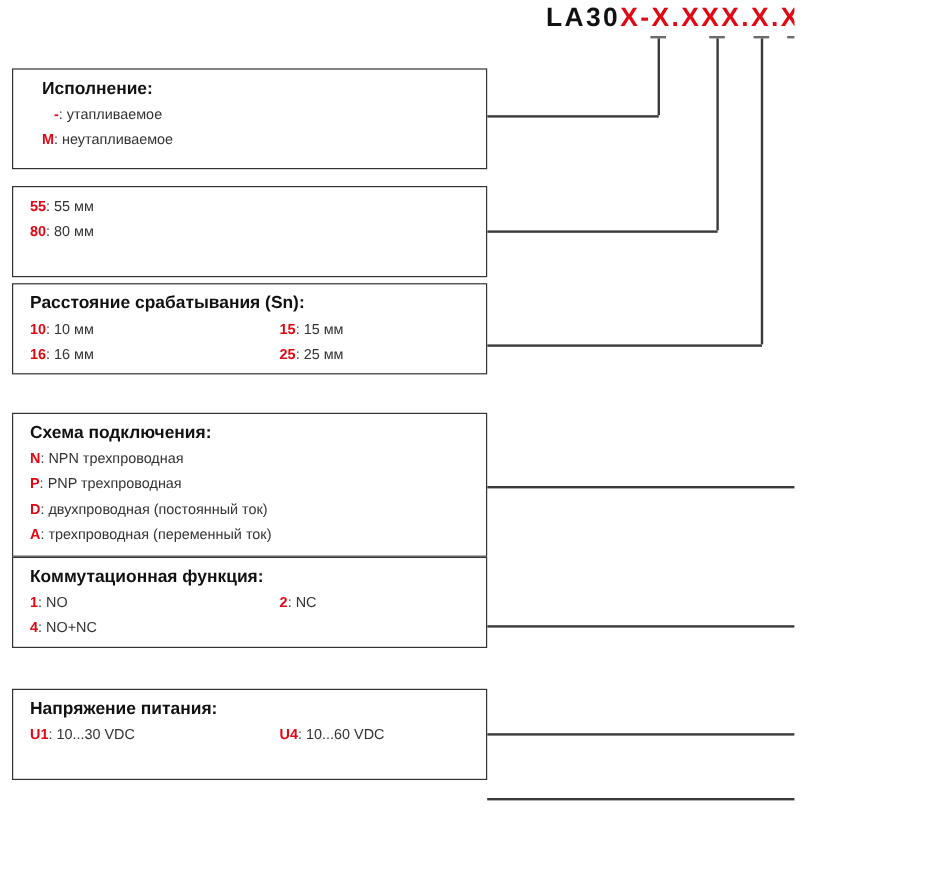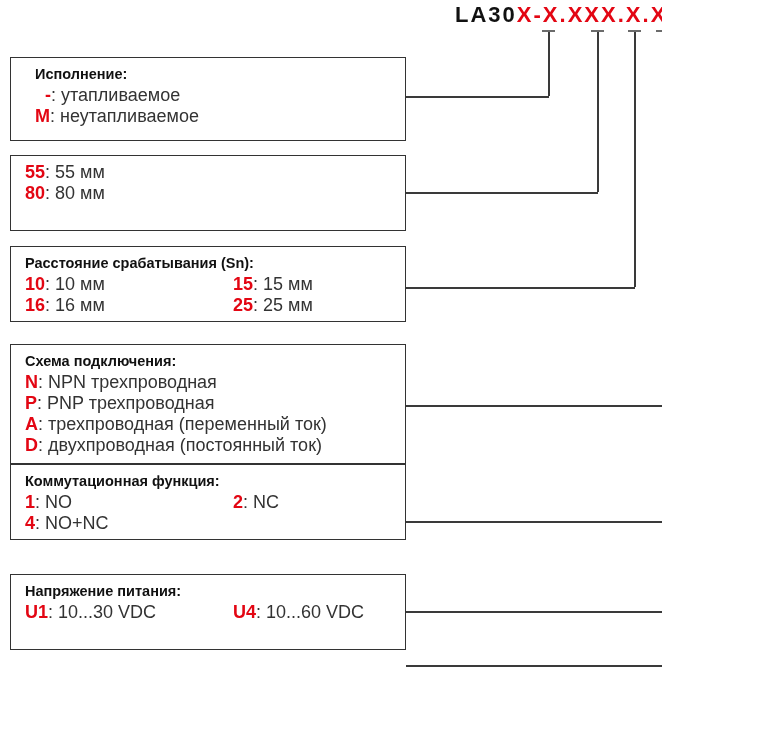--- a/index.html
+++ b/index.html
@@ -53,21 +53,21 @@
     margin-bottom: 1px;
     white-space: nowrap;
   }
   .opt-rows { display: block; }
   .opt-row {
     display: flex;
     line-height: 21px;
     white-space: nowrap;
   }
   .opt {
-    font-size: 18px;
+    font-size: 12px;
     color: #333333;
     white-space: nowrap;
   }
   .opt .key {
     color: #e30613;
     font-weight: bold;
   }
   .opt .sep { color: #333333; }
   .opt .val { color: #333333; }
   .col1 { width: 208px; flex: 0 0 208px; }
@@ -141,21 +141,21 @@
     <div class="opt-rows">
       <div class="opt-row">
         <span class="opt col1"><span class="key">55</span><span class="sep">:</span>&nbsp;<span class="val">55 мм</span></span>
       </div>
       <div class="opt-row">
         <span class="opt col1"><span class="key">80</span><span class="sep">:</span>&nbsp;<span class="val">80 мм</span></span>
       </div>
     </div>
   </div>
 
-  <div class="box" style="top:246px; height:76px;">
+  <div class="box" style="top:236px; height:76px;">
     <div class="box-title">Расстояние срабатывания (Sn):</div>
     <div class="opt-rows">
       <div class="opt-row">
         <span class="opt col1"><span class="key">10</span><span class="sep">:</span>&nbsp;<span class="val">10 мм</span></span>
         <span class="opt col2"><span class="key">15</span><span class="sep">:</span>&nbsp;<span class="val">15 мм</span></span>
       </div>
       <div class="opt-row">
         <span class="opt col1"><span class="key">16</span><span class="sep">:</span>&nbsp;<span class="val">16 мм</span></span>
         <span class="opt col2"><span class="key">25</span><span class="sep">:</span>&nbsp;<span class="val">25 мм</span></span>
       </div>
@@ -165,24 +165,24 @@
   <div class="box" style="top:344px; height:120px;">
     <div class="box-title">Схема подключения:</div>
     <div class="opt-rows">
       <div class="opt-row">
         <span class="opt"><span class="key">N</span><span class="sep">:</span>&nbsp;<span class="val">NPN трехпроводная</span></span>
       </div>
       <div class="opt-row">
         <span class="opt"><span class="key">P</span><span class="sep">:</span>&nbsp;<span class="val">PNP трехпроводная</span></span>
       </div>
       <div class="opt-row">
+        <span class="opt"><span class="key">D</span><span class="sep">:</span>&nbsp;<span class="val">двухпроводная (постоянный ток)</span></span>
+      </div>
+      <div class="opt-row">
         <span class="opt"><span class="key">A</span><span class="sep">:</span>&nbsp;<span class="val">трехпроводная (переменный ток)</span></span>
-      </div>
-      <div class="opt-row">
-        <span class="opt"><span class="key">D</span><span class="sep">:</span>&nbsp;<span class="val">двухпроводная (постоянный ток)</span></span>
       </div>
     </div>
   </div>
 
   <div class="box" style="top:464px; height:76px;">
     <div class="box-title">Коммутационная функция:</div>
     <div class="opt-rows">
       <div class="opt-row">
         <span class="opt col1"><span class="key">1</span><span class="sep">:</span>&nbsp;<span class="val">NO</span></span>
         <span class="opt col2"><span class="key">2</span><span class="sep">:</span>&nbsp;<span class="val">NC</span></span>

